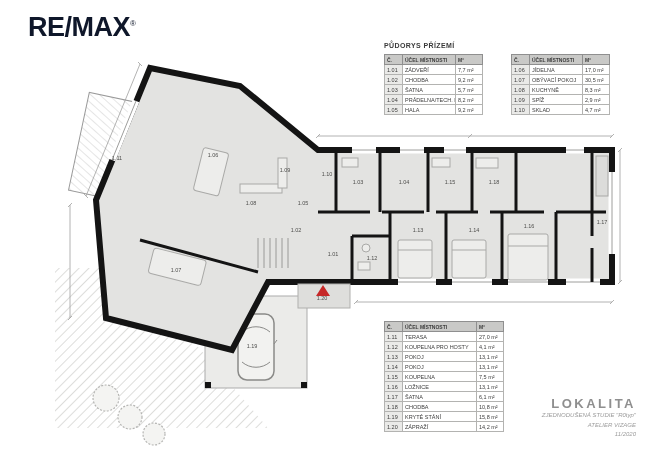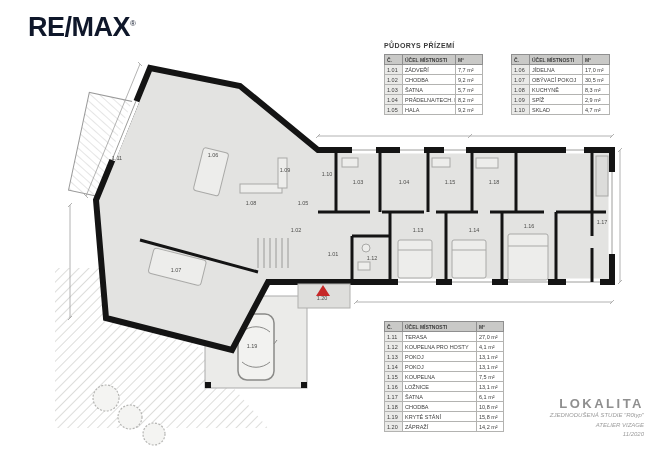--- a/index.html
+++ b/index.html
@@ -18,21 +18,21 @@
   .legend th{background:#c9c9c7;font-weight:bold;text-align:left;padding:1.5px 2px;
         border:0.5px solid #8f8f8f;font-size:5px;overflow:hidden;white-space:nowrap;}
   .legend td{padding:1.5px 2px;border:0.5px solid #b3b3b1;white-space:nowrap;overflow:hidden;}
   .legend .c0{width:13px;}
   .legend td.c0{background:#eaeae8;}
   .legend .c2{width:22px;}
   .t1{left:384px;top:54px;width:99px;}
   .t2{left:511px;top:54px;width:99px;}
   .t3{left:384px;top:321px;width:120px;}
   
-  .title-block{position:absolute;right:18px;bottom:28px;text-align:right;}
+  .title-block{position:absolute;right:26px;bottom:28px;text-align:right;}
   .loc-main{font-size:13px;font-weight:bold;color:#8f8f8f;letter-spacing:2.5px;line-height:1.12;}
   .loc-sub{font-size:6px;font-style:italic;color:#9c9c9c;line-height:1.6;}
   svg{position:absolute;left:0;top:0;}
   svg text{font-family:"Liberation Sans",sans-serif;}
 </style>
 </head>
 <body>
 
 <div class="sheet">
 

